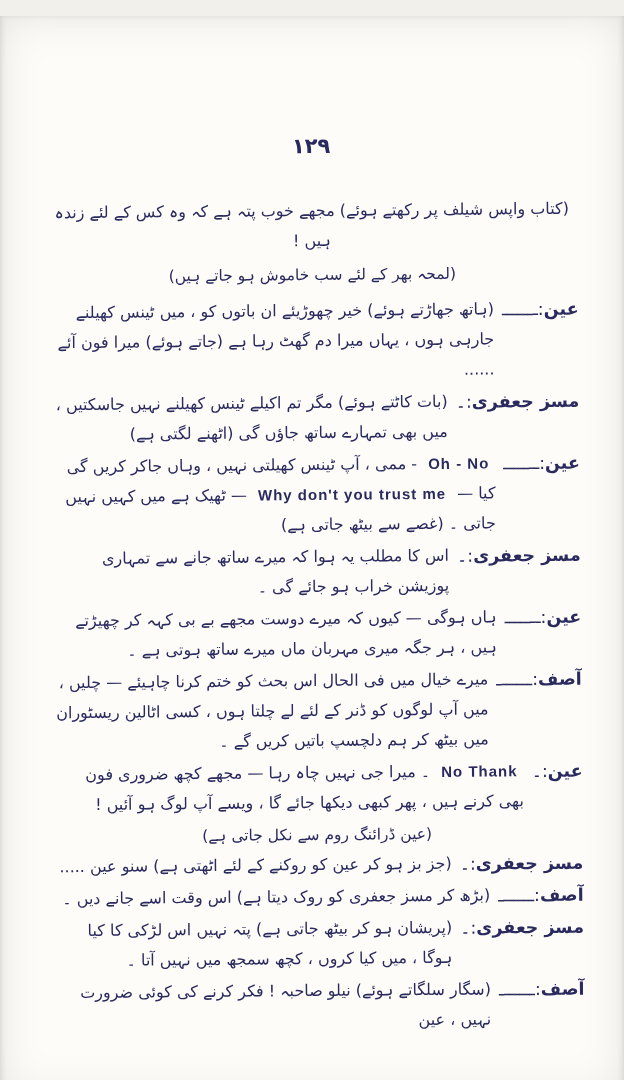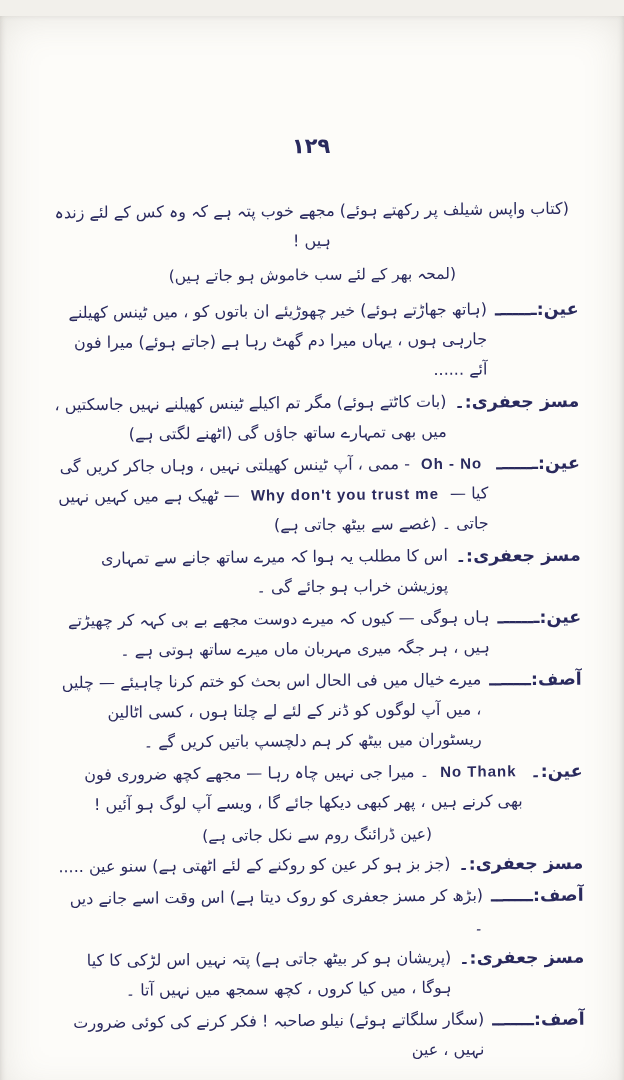--- a/index.html
+++ b/index.html
@@ -46,21 +46,21 @@
     margin:0 0 2px 0;
   }
   .speaker-cell{
     flex:0 0 auto;
     white-space:nowrap;
     font-weight:bold;
     font-size:17.5px;
     line-height:30px;
     padding-left:8px;
   }
-  .speaker-cell .sep{ font-weight:bold; }
+  .speaker-cell .sep{ font-weight:normal; }
   .dialogue{
     flex:1 1 auto;
     font-size:16px;
     line-height:30px;
     text-align:right;
     padding-left:6px;
   }
   .dialogue .en, .continuation .en{
     font-family:"Liberation Sans","DejaVu Sans",sans-serif;
     font-weight:bold;

